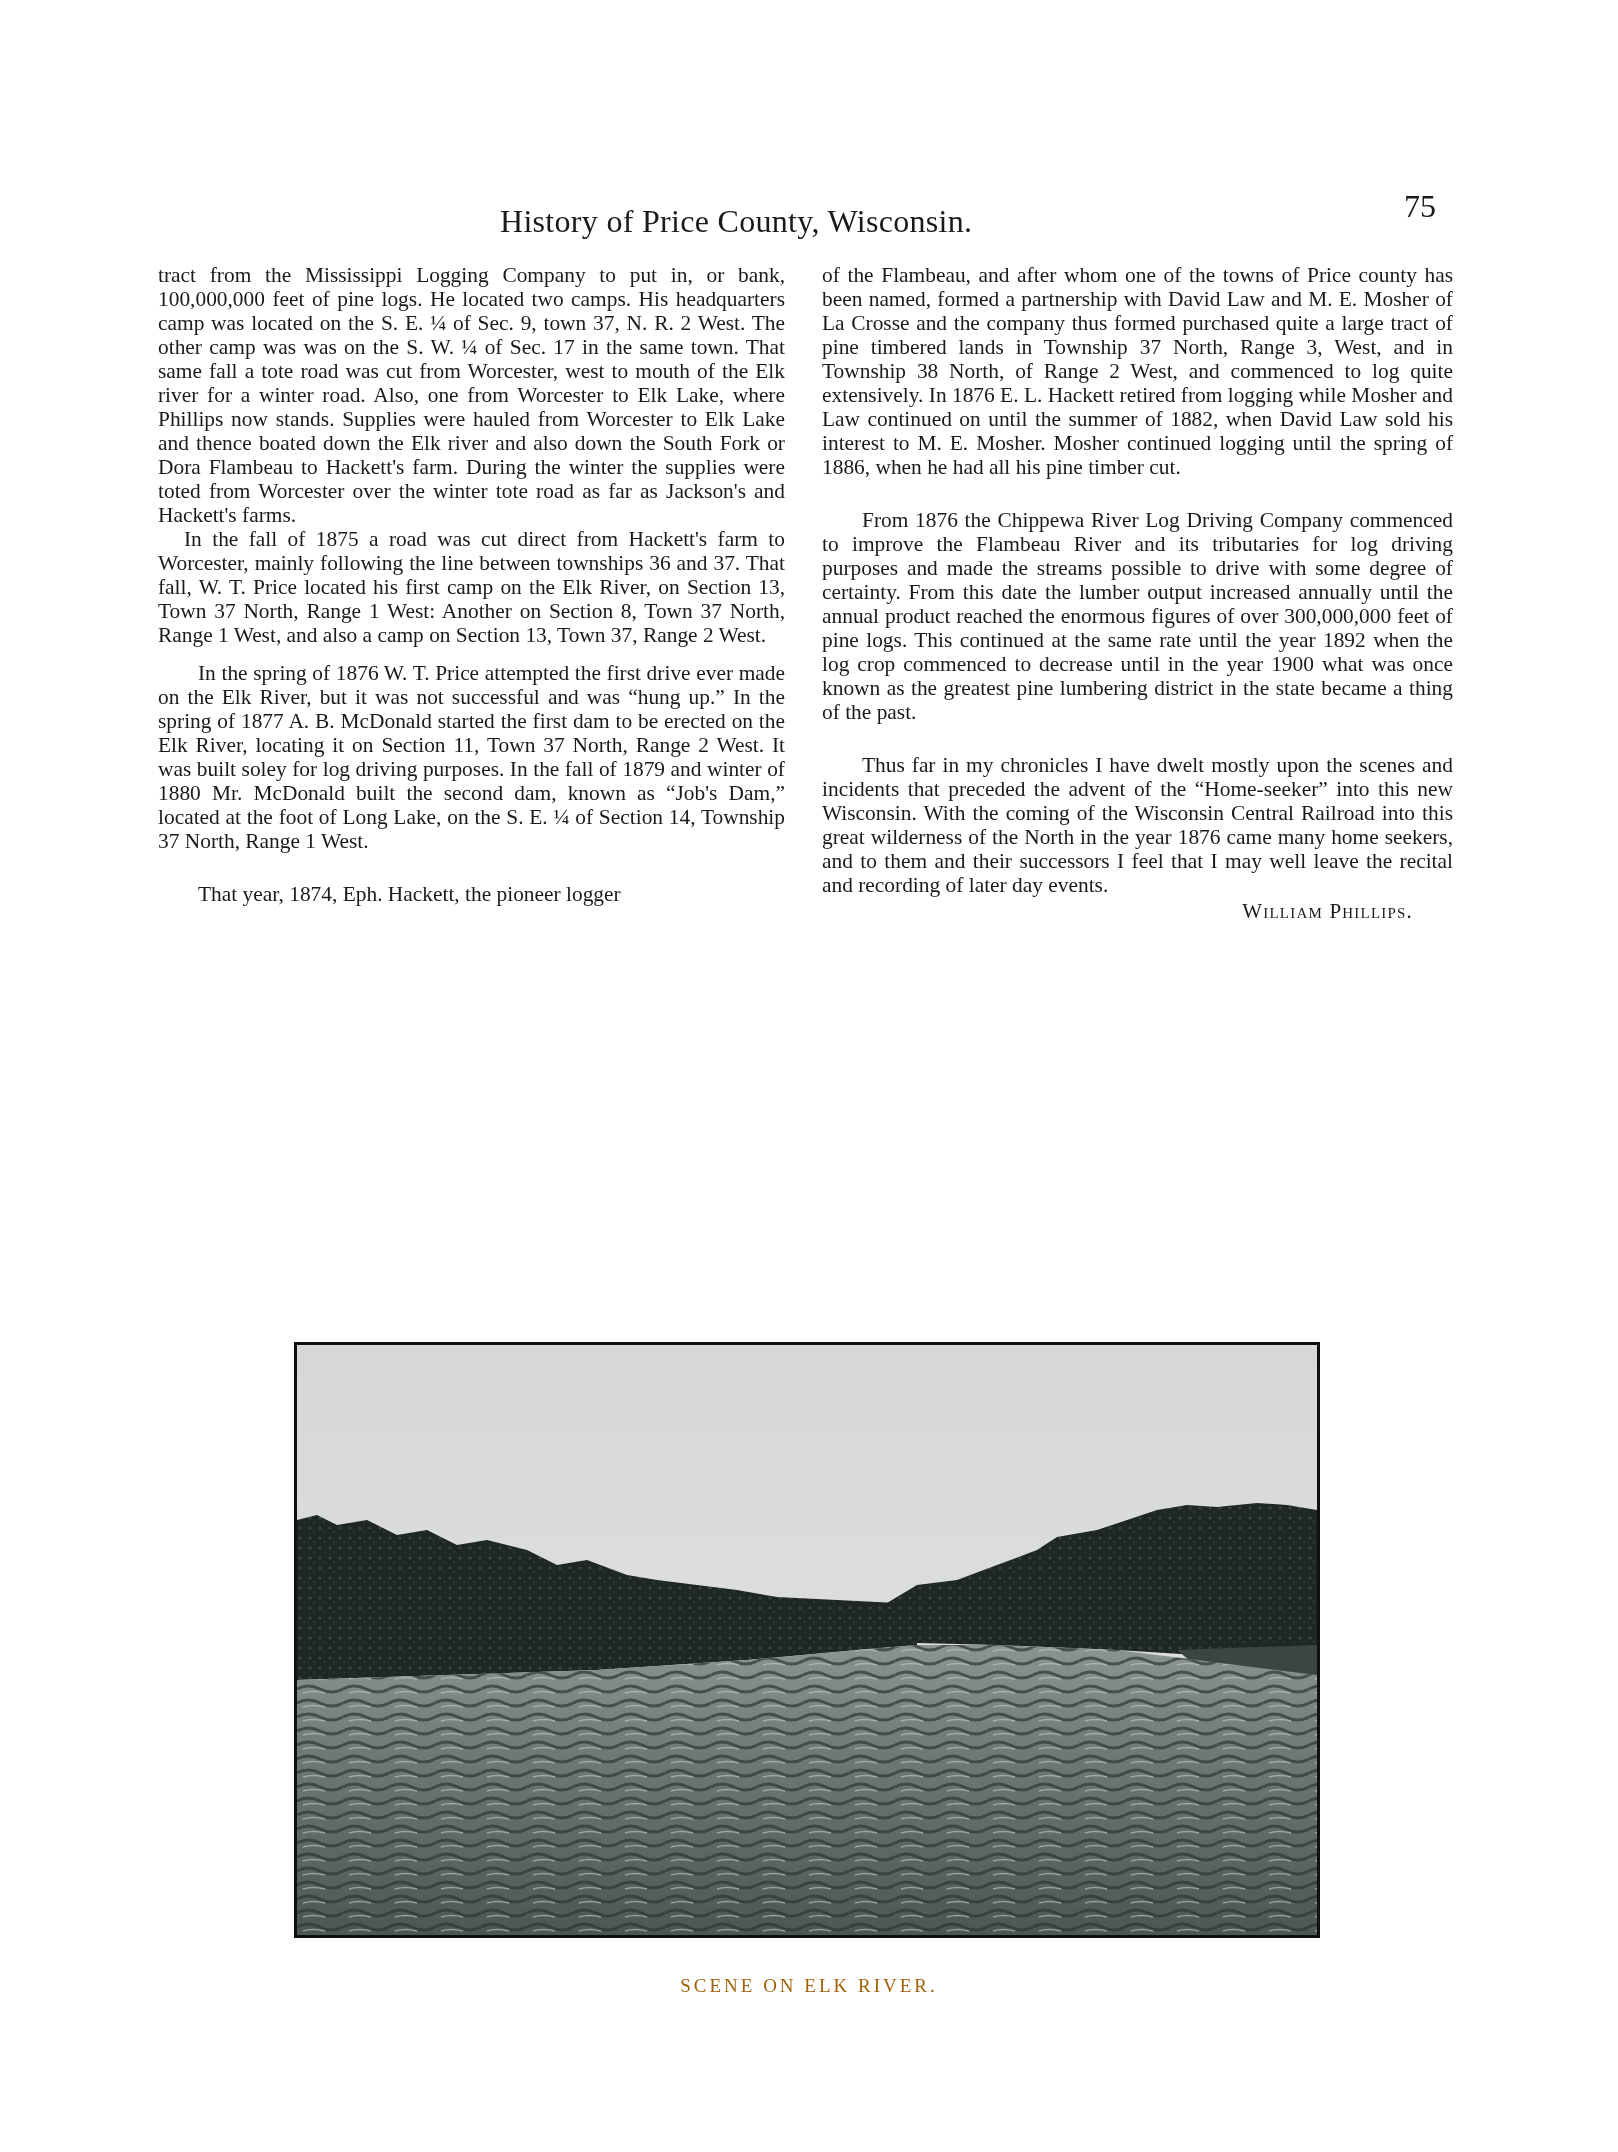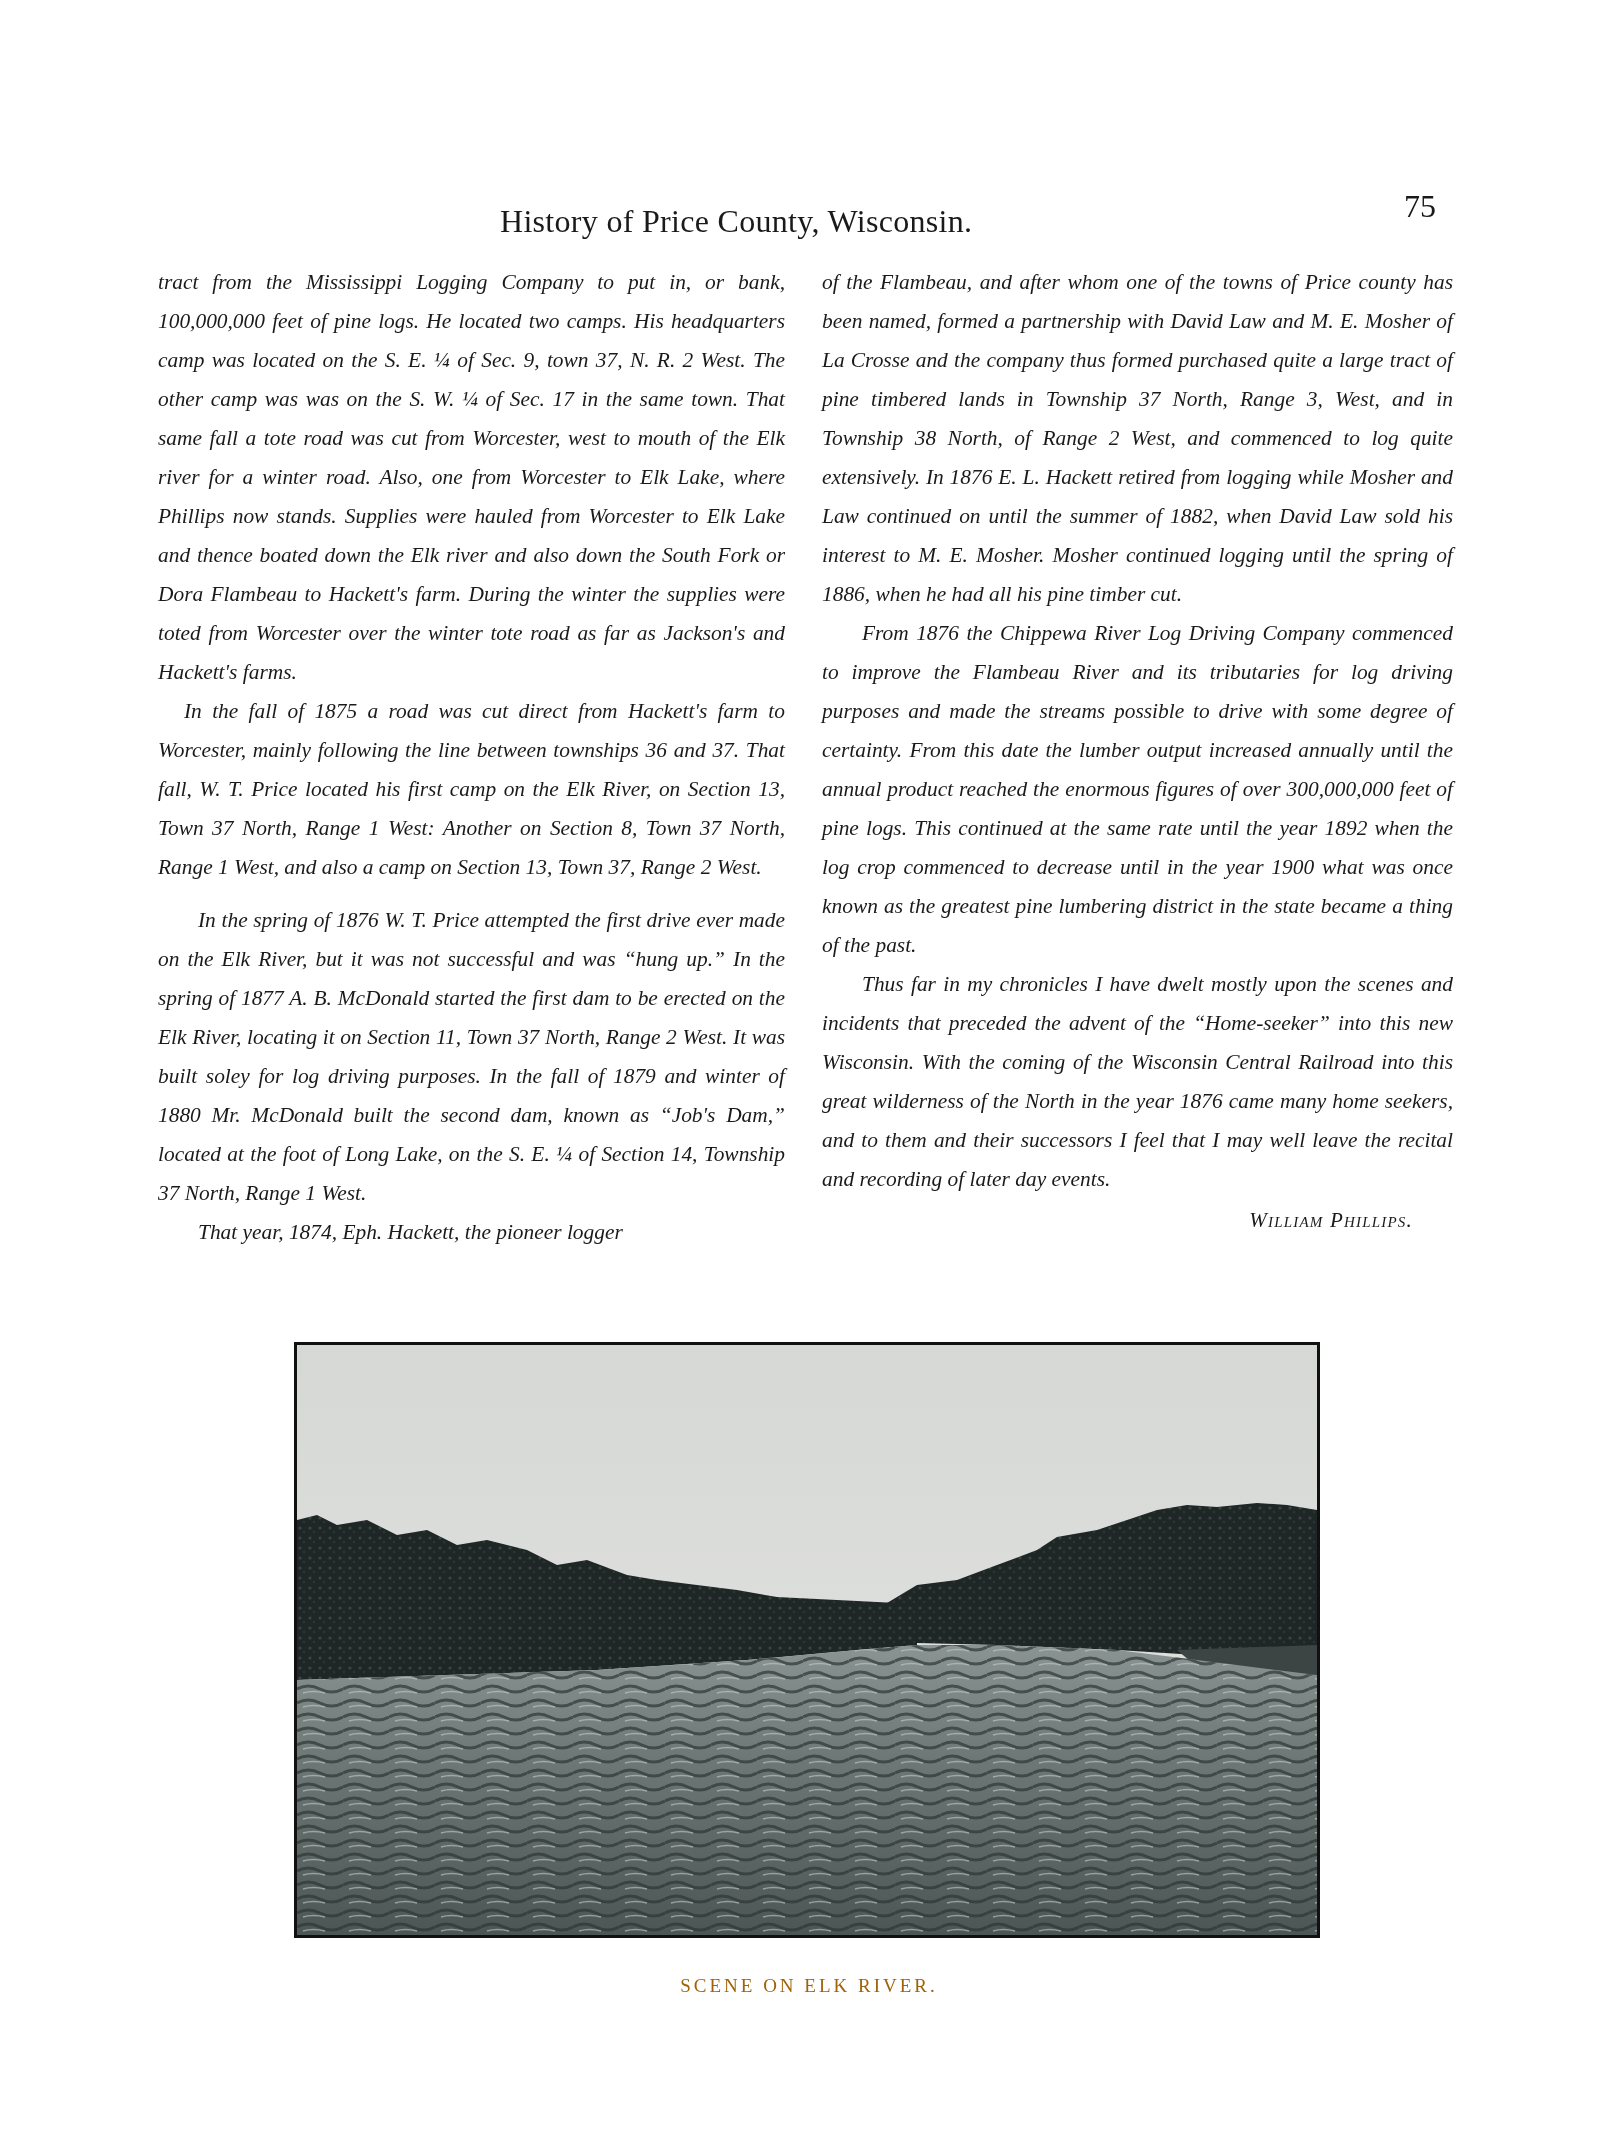--- a/index.html
+++ b/index.html
@@ -1,26 +1,26 @@
 <!DOCTYPE html>
 <html><head>
 <meta charset="utf-8">
 <style>
   html, body { margin: 0; padding: 0; background: #ffffff; }
   body { width: 1618px; height: 2152px; position: relative; overflow: hidden;
          font-family: "Liberation Serif", "DejaVu Serif", serif; color: #1a1a1a; }
   .page-header { position: absolute; left: 500px; top: 188px; width: 960px; height: 40px; }
   .running-title { position: absolute; left: 0; top: 15px; font-size: 32px; letter-spacing: 0.3px; }
   .page-number { position: absolute; right: 24px; top: 0; font-size: 32px; }
-  .column { position: absolute; top: 263px; font-size: 21.4px; line-height: 39px;
-            text-align: justify; font-style: italic; }
+  .column { position: absolute; top: 263px; font-size: 21.4px; line-height: 24px;
+            text-align: justify; }
   .col-left { left: 158px; width: 627px; }
   .col-right { left: 822px; width: 631px; }
   .para { margin: 0; }
-  .para.indent { text-indent: 40px; }
+  .para.indent { text-indent: 40px; margin-top: 29px; }
   .para.indent-sm { text-indent: 26px; }
   .para.gap { }
   .para.gap-lg { margin-top: 14px; }
   .para.noj { text-align: left; }
   .signature { text-align: right; padding-right: 40px; font-variant: small-caps;
                letter-spacing: 1.2px; font-size: 21px; margin-top: 2px; }
   .photo { position: absolute; left: 294px; top: 1342px; width: 1026px; height: 596px;
            border: 3px solid #111; box-sizing: border-box; overflow: hidden; background: #cfd2d0; }
   .photo svg { display: block; width: 100%; height: 100%; }
   .caption { position: absolute; left: 0; width: 1618px; top: 1975px; text-align: center;

